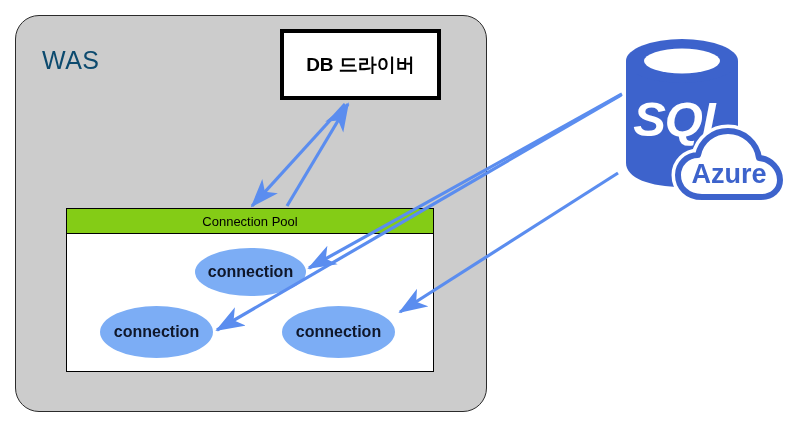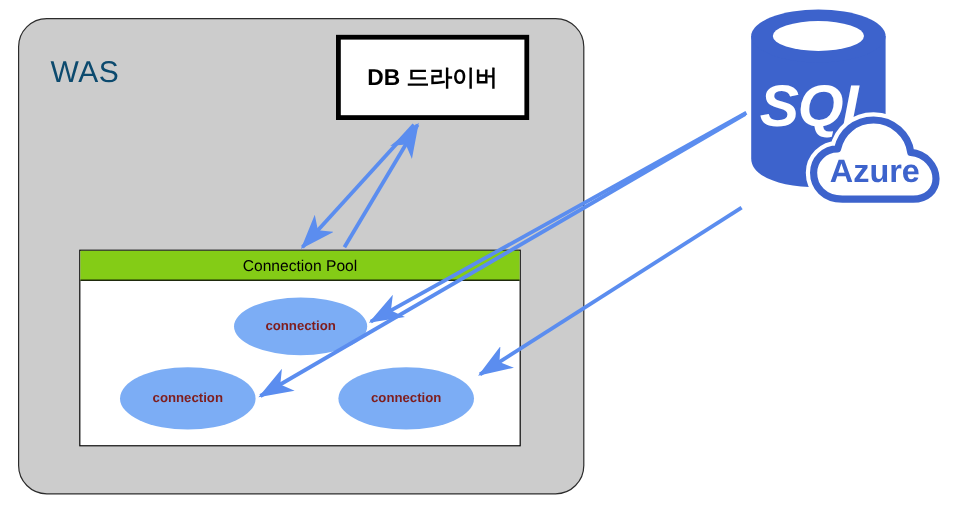--- a/index.html
+++ b/index.html
@@ -66,31 +66,31 @@
   }
   .pool-title{font-size:13px;color:#000000;}
 
   .conn{
     position:absolute;
     background:#7cadf5;
     border-radius:50%;
     display:flex;align-items:center;justify-content:center;
   }
   .conn span{
-    color:#7f1d1d;font-weight:bold;font-size:11px;
+    color:#0f172a;font-weight:bold;font-size:16px;
     white-space:nowrap;
   }
   .conn-0{left:195px;top:248px;width:111px;height:48px;}
   .conn-1{left:100px;top:306px;width:113px;height:52px;}
   .conn-2{left:282px;top:306px;width:113px;height:52px;}
 
   
   .sqlazure{
     position:absolute;
-    left:620px;top:4px;
+    left:620px;top:35px;
     width:166px;height:168px;
   }
   .sqlazure svg{display:block;width:100%;height:100%;}
 
   
   .arrows{position:absolute;left:0;top:0;width:797px;height:425px;pointer-events:none;}
 </style>
 </head>
 <body>
 

